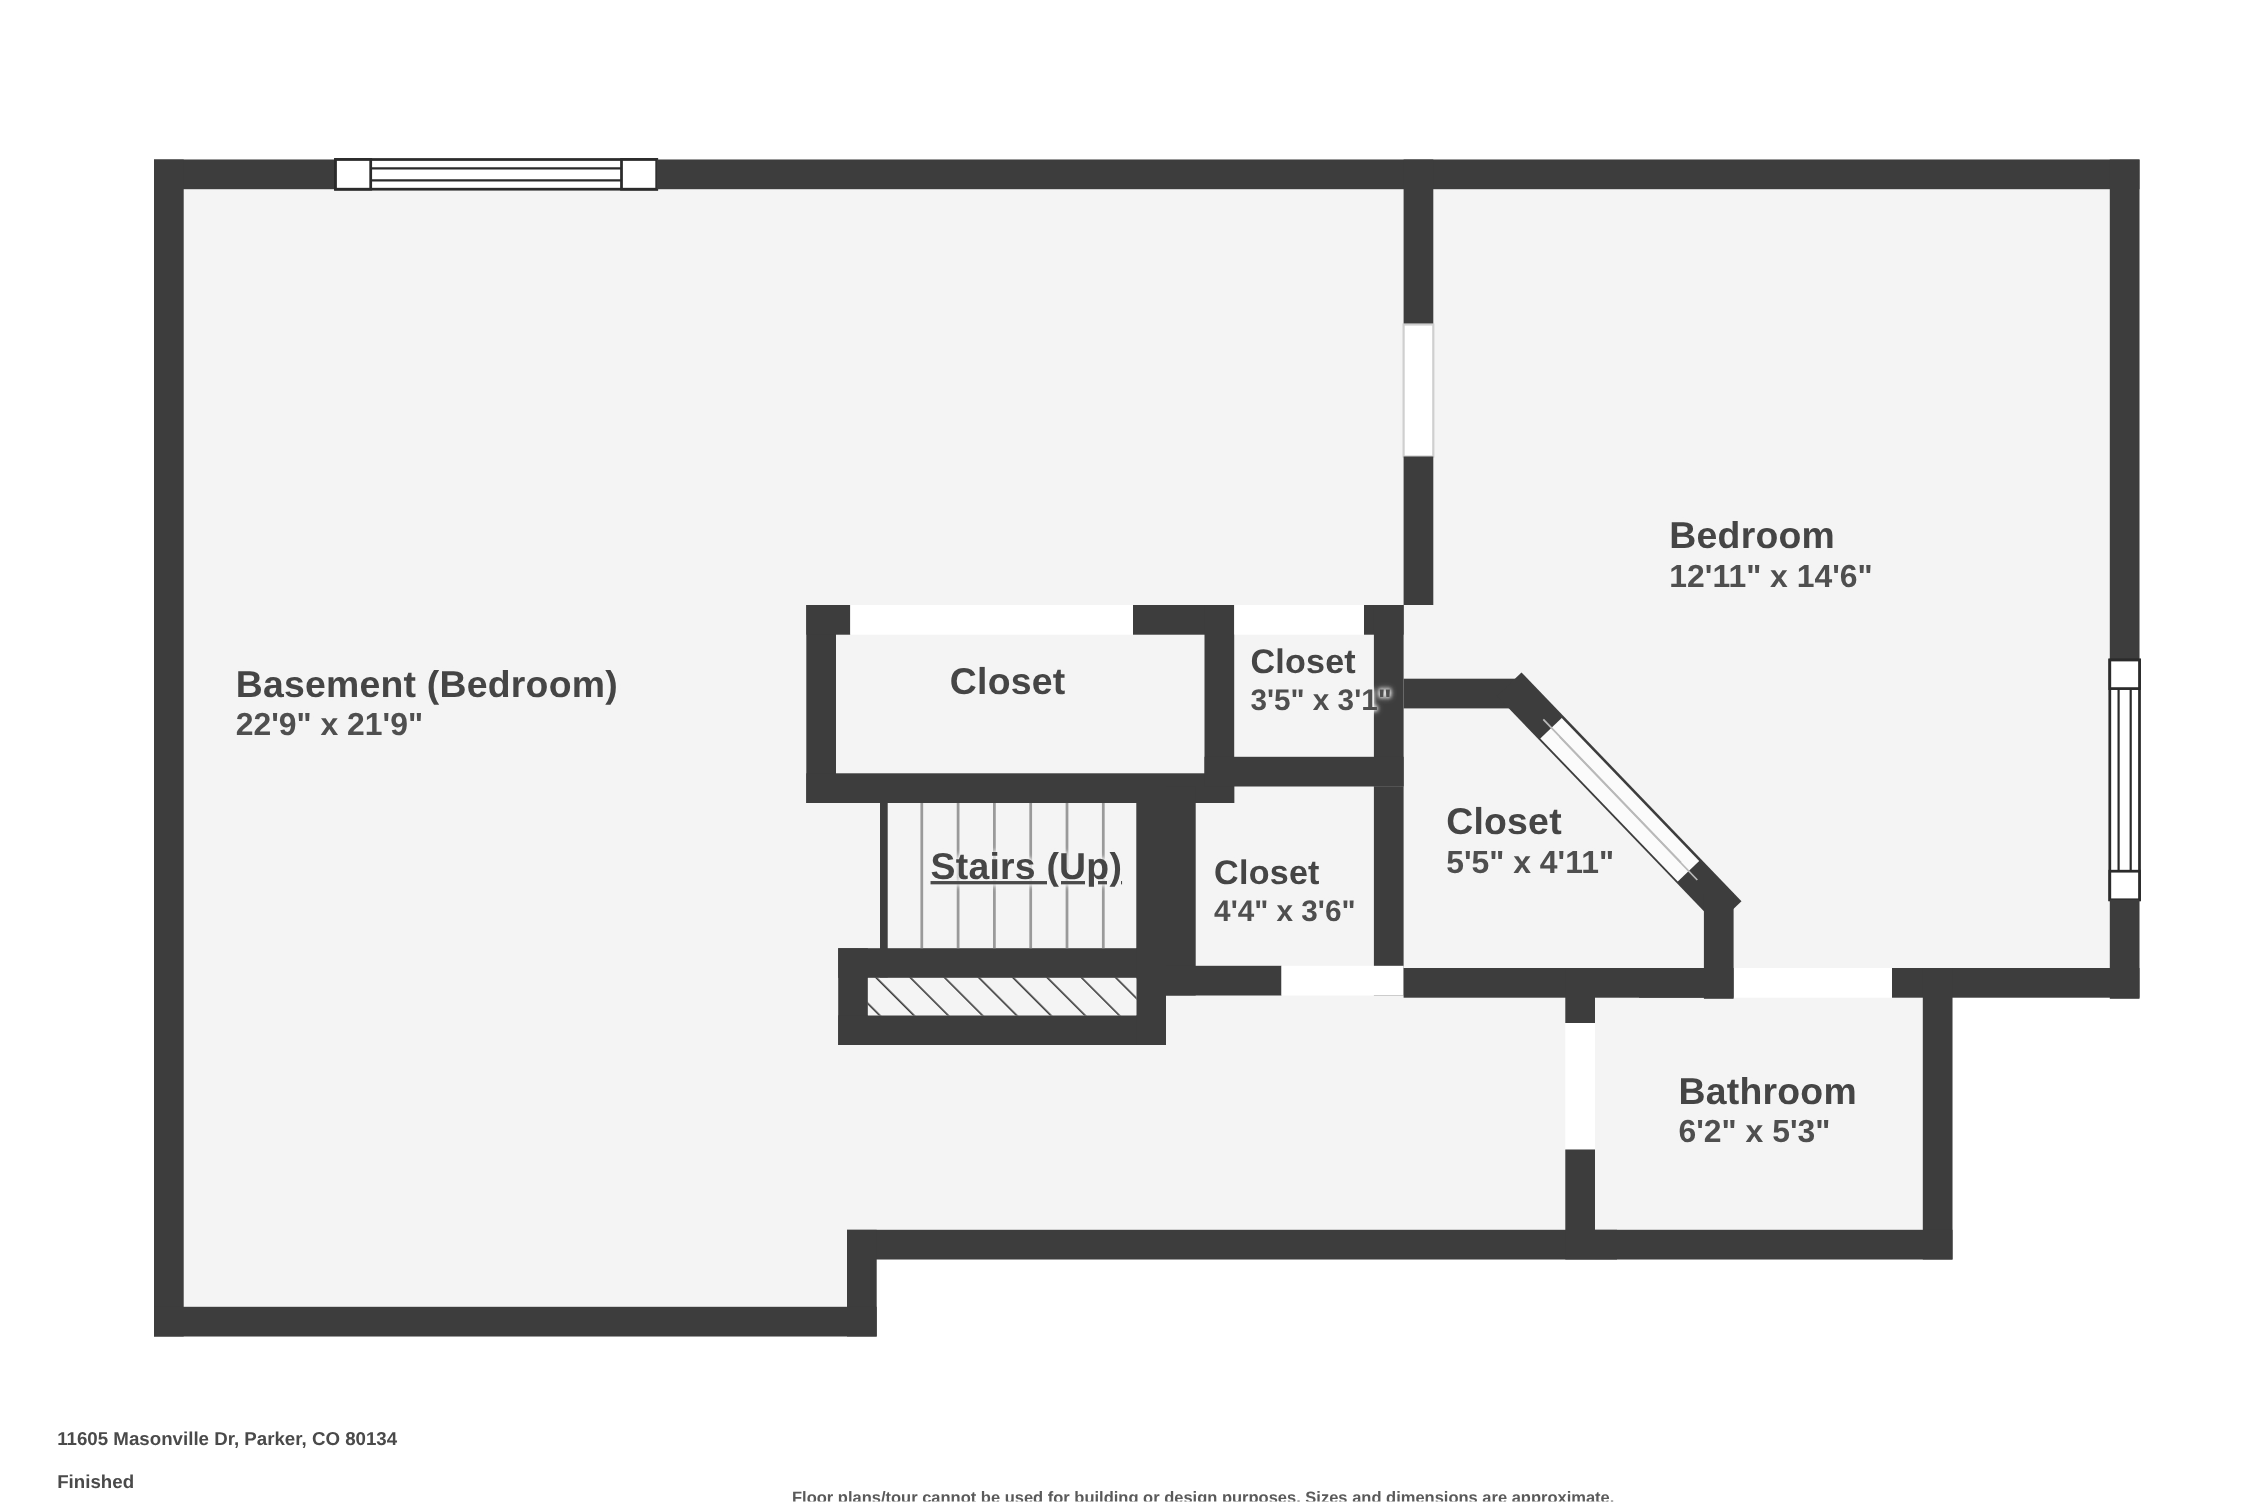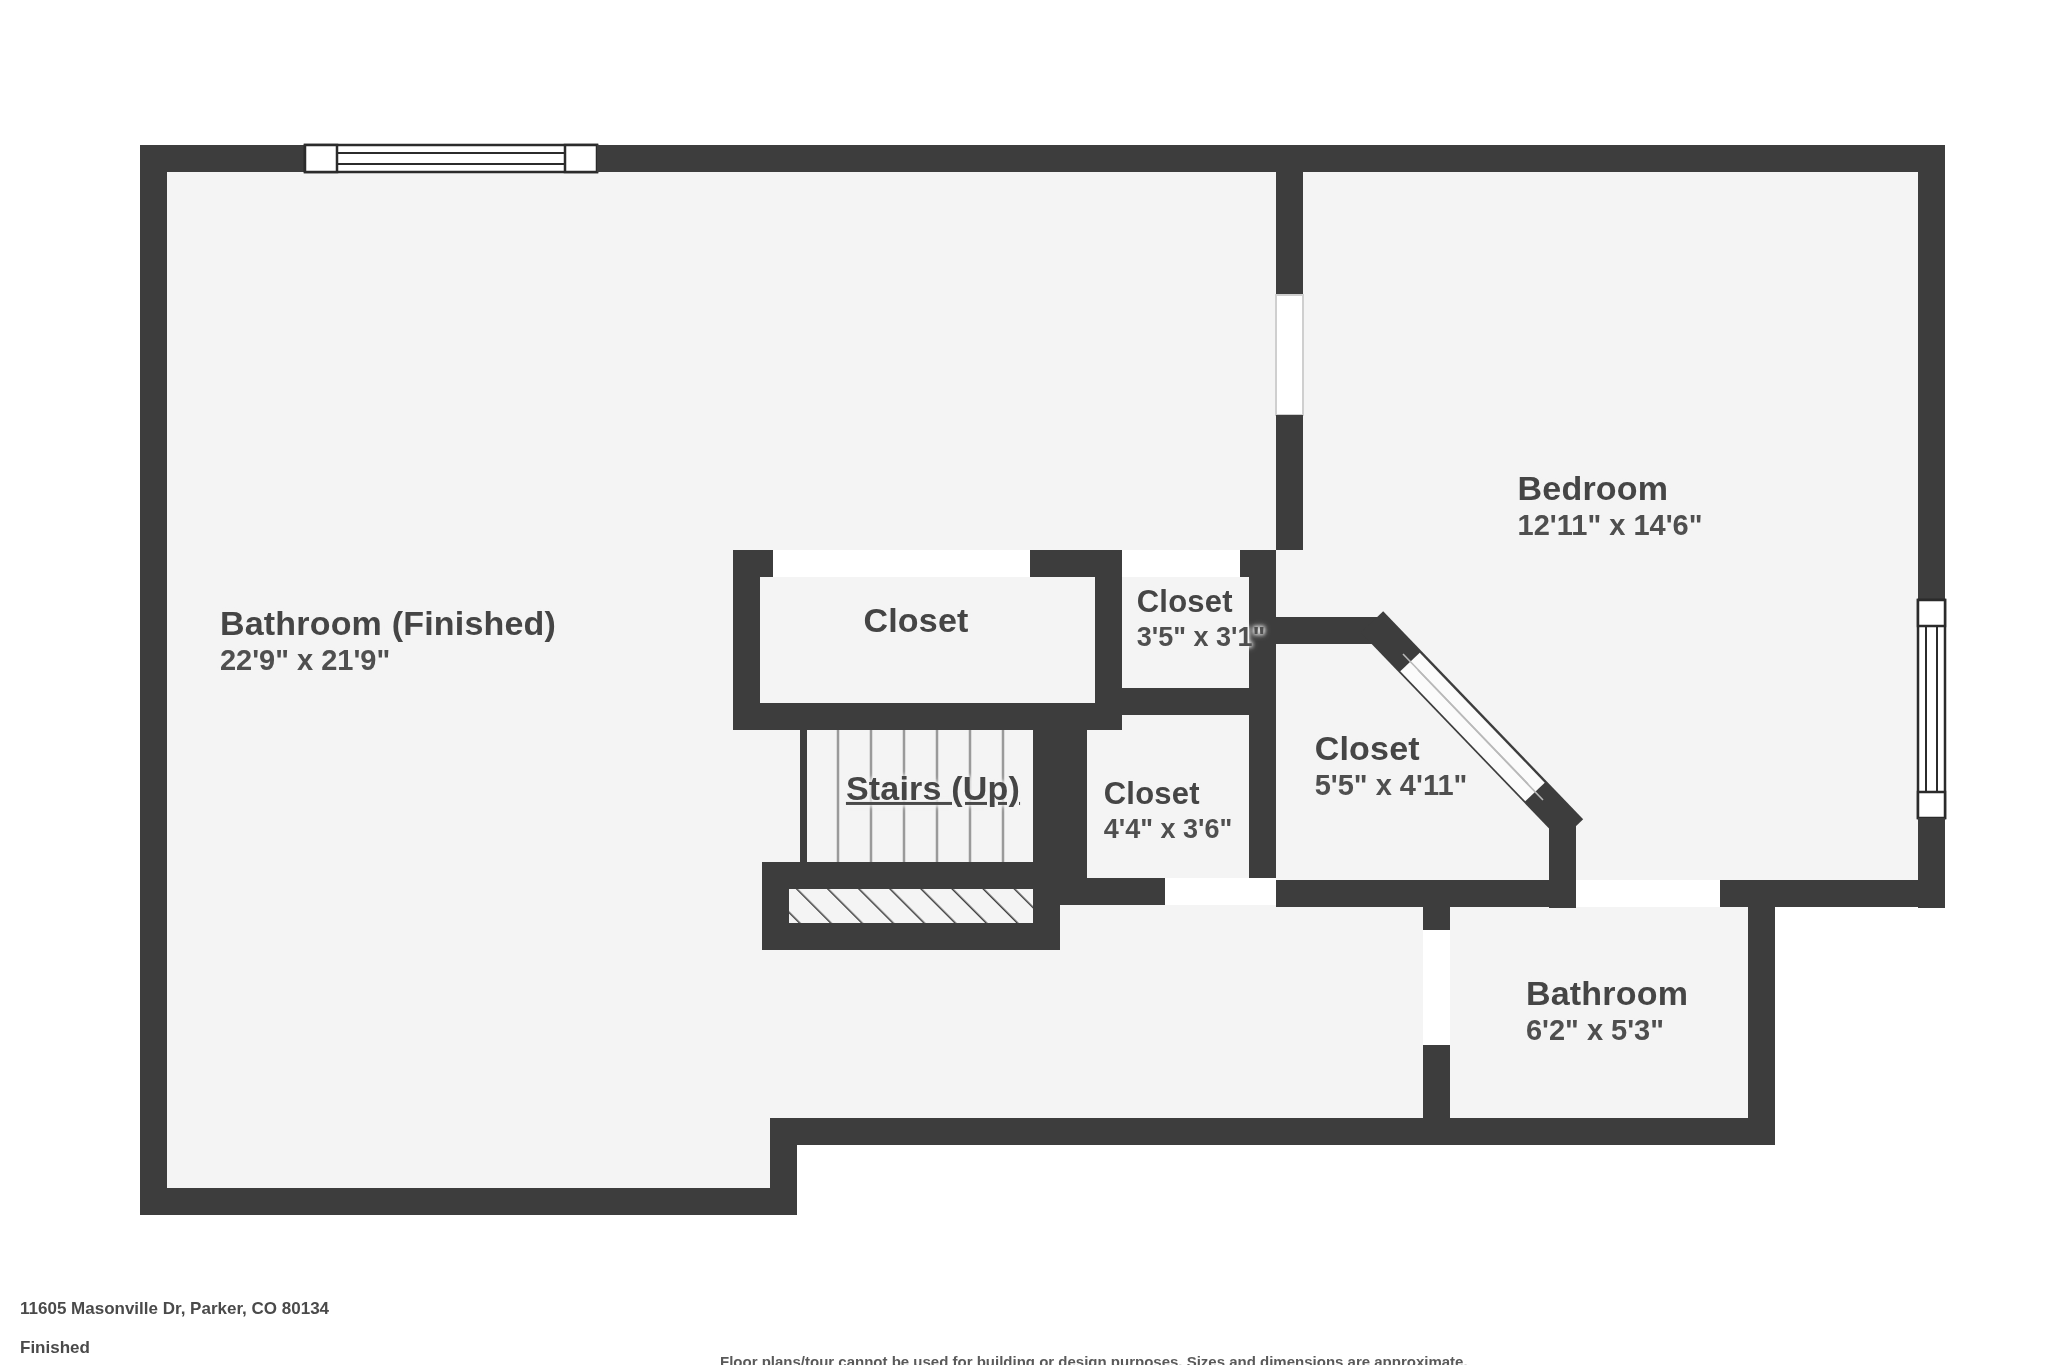--- a/index.html
+++ b/index.html
@@ -47,21 +47,21 @@
     font-weight: bold;
     line-height: 1.2;
     color: #4f4f4f;
     text-shadow: 0 0 4px #f4f4f4, 0 0 4px #f4f4f4, 0 0 7px #f4f4f4;
   }
   .room-name.small { font-size: 31px; }
   .room-dims.small { font-size: 27px; }
 
   #footer-left {
     position: absolute;
-    left: 20px;
+    left: 52px;
     top: 1300px;
     width: 640px;
   }
   .footer-line {
     font-size: 17px;
     font-weight: bold;
     color: #4a4a4a;
     line-height: 1.0;
   }
   #footer-addr { margin-bottom: 22px; }
@@ -199,21 +199,21 @@
       <line x1="904" y1="730" x2="904" y2="862" stroke="#9a9a9a" stroke-width="2.5"></line>
       <line x1="937" y1="730" x2="937" y2="862" stroke="#9a9a9a" stroke-width="2.5"></line>
       <line x1="970" y1="730" x2="970" y2="862" stroke="#9a9a9a" stroke-width="2.5"></line>
       <line x1="1003" y1="730" x2="1003" y2="862" stroke="#9a9a9a" stroke-width="2.5"></line>
 
       <rect x="789" y="889" width="244" height="34" fill="url(#hatch)"></rect>
     </g>
   </svg>
 
   <div class="room-label" style="left:388px; top:640px;">
-    <div class="room-name">Bathroom (Finished)</div>
+    <div class="room-name">Basement (Bedroom)</div>
     <div class="room-dims">22'9" x 21'9"</div>
   </div>
 
   <div class="room-label" style="left:1610px; top:505px;">
     <div class="room-name">Bedroom</div>
     <div class="room-dims">12'11" x 14'6"</div>
   </div>
 
   <div class="room-label" style="left:916px; top:620px;">
     <div class="room-name">Closet</div>

